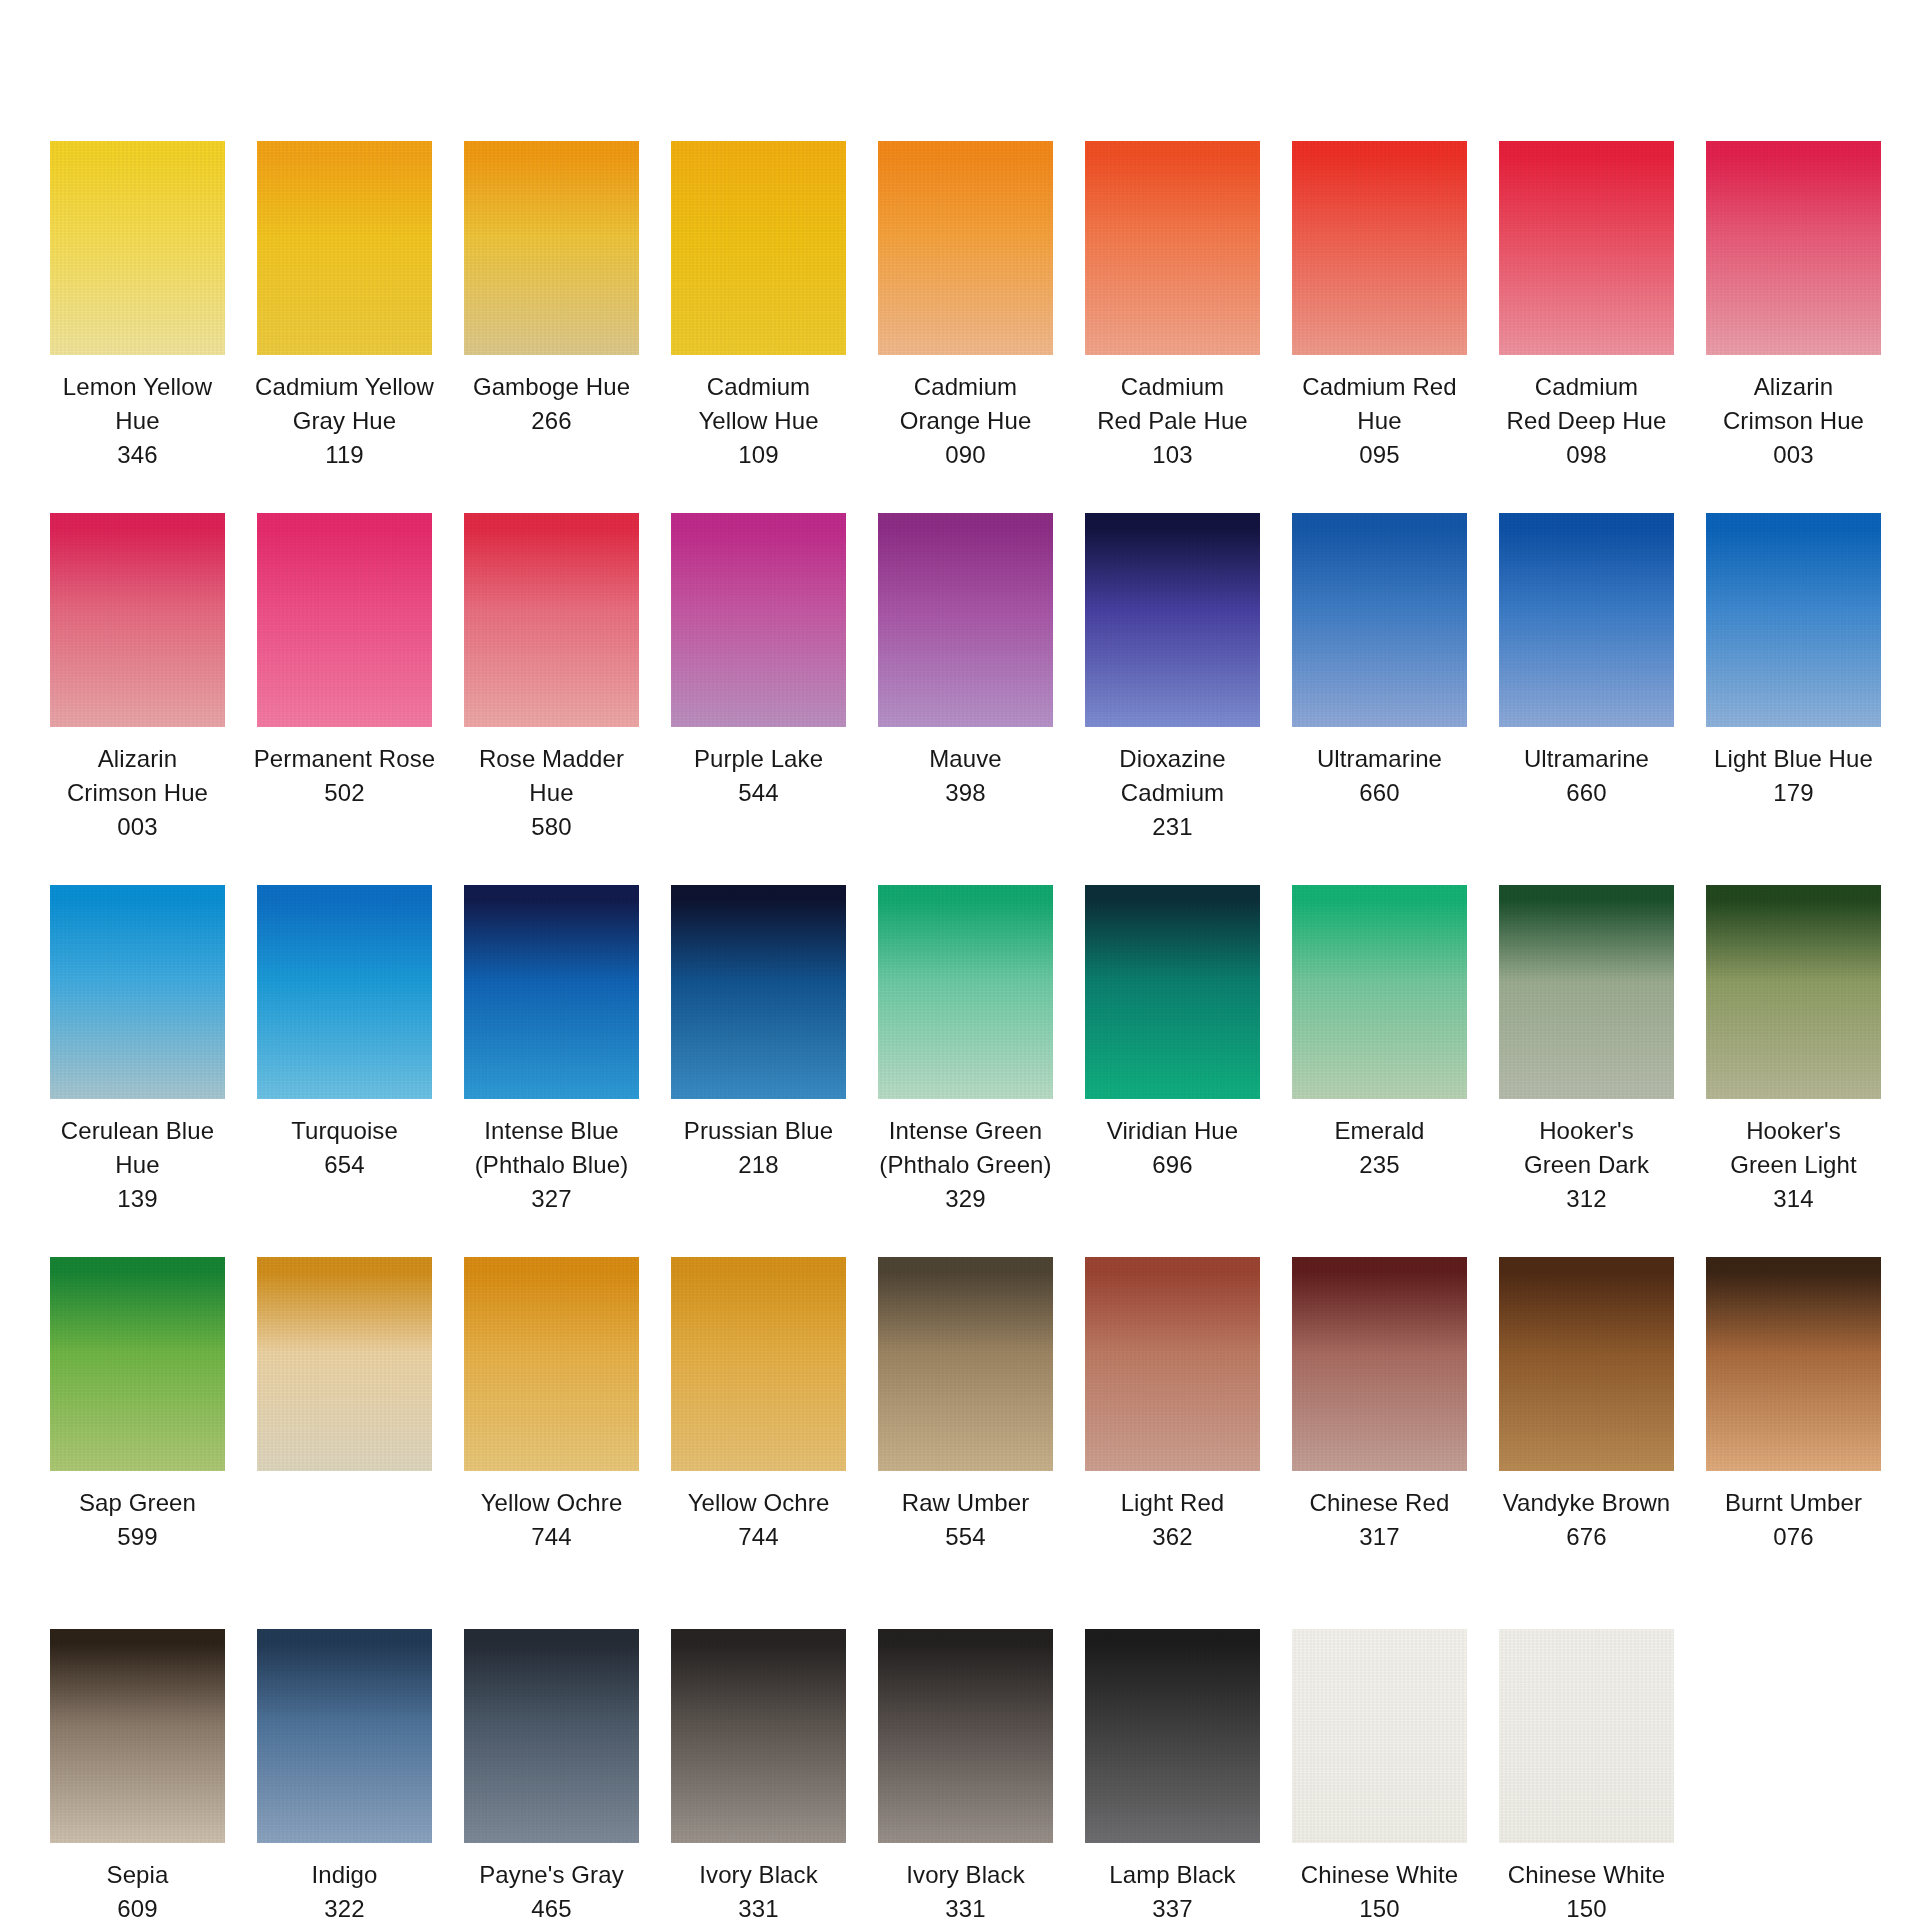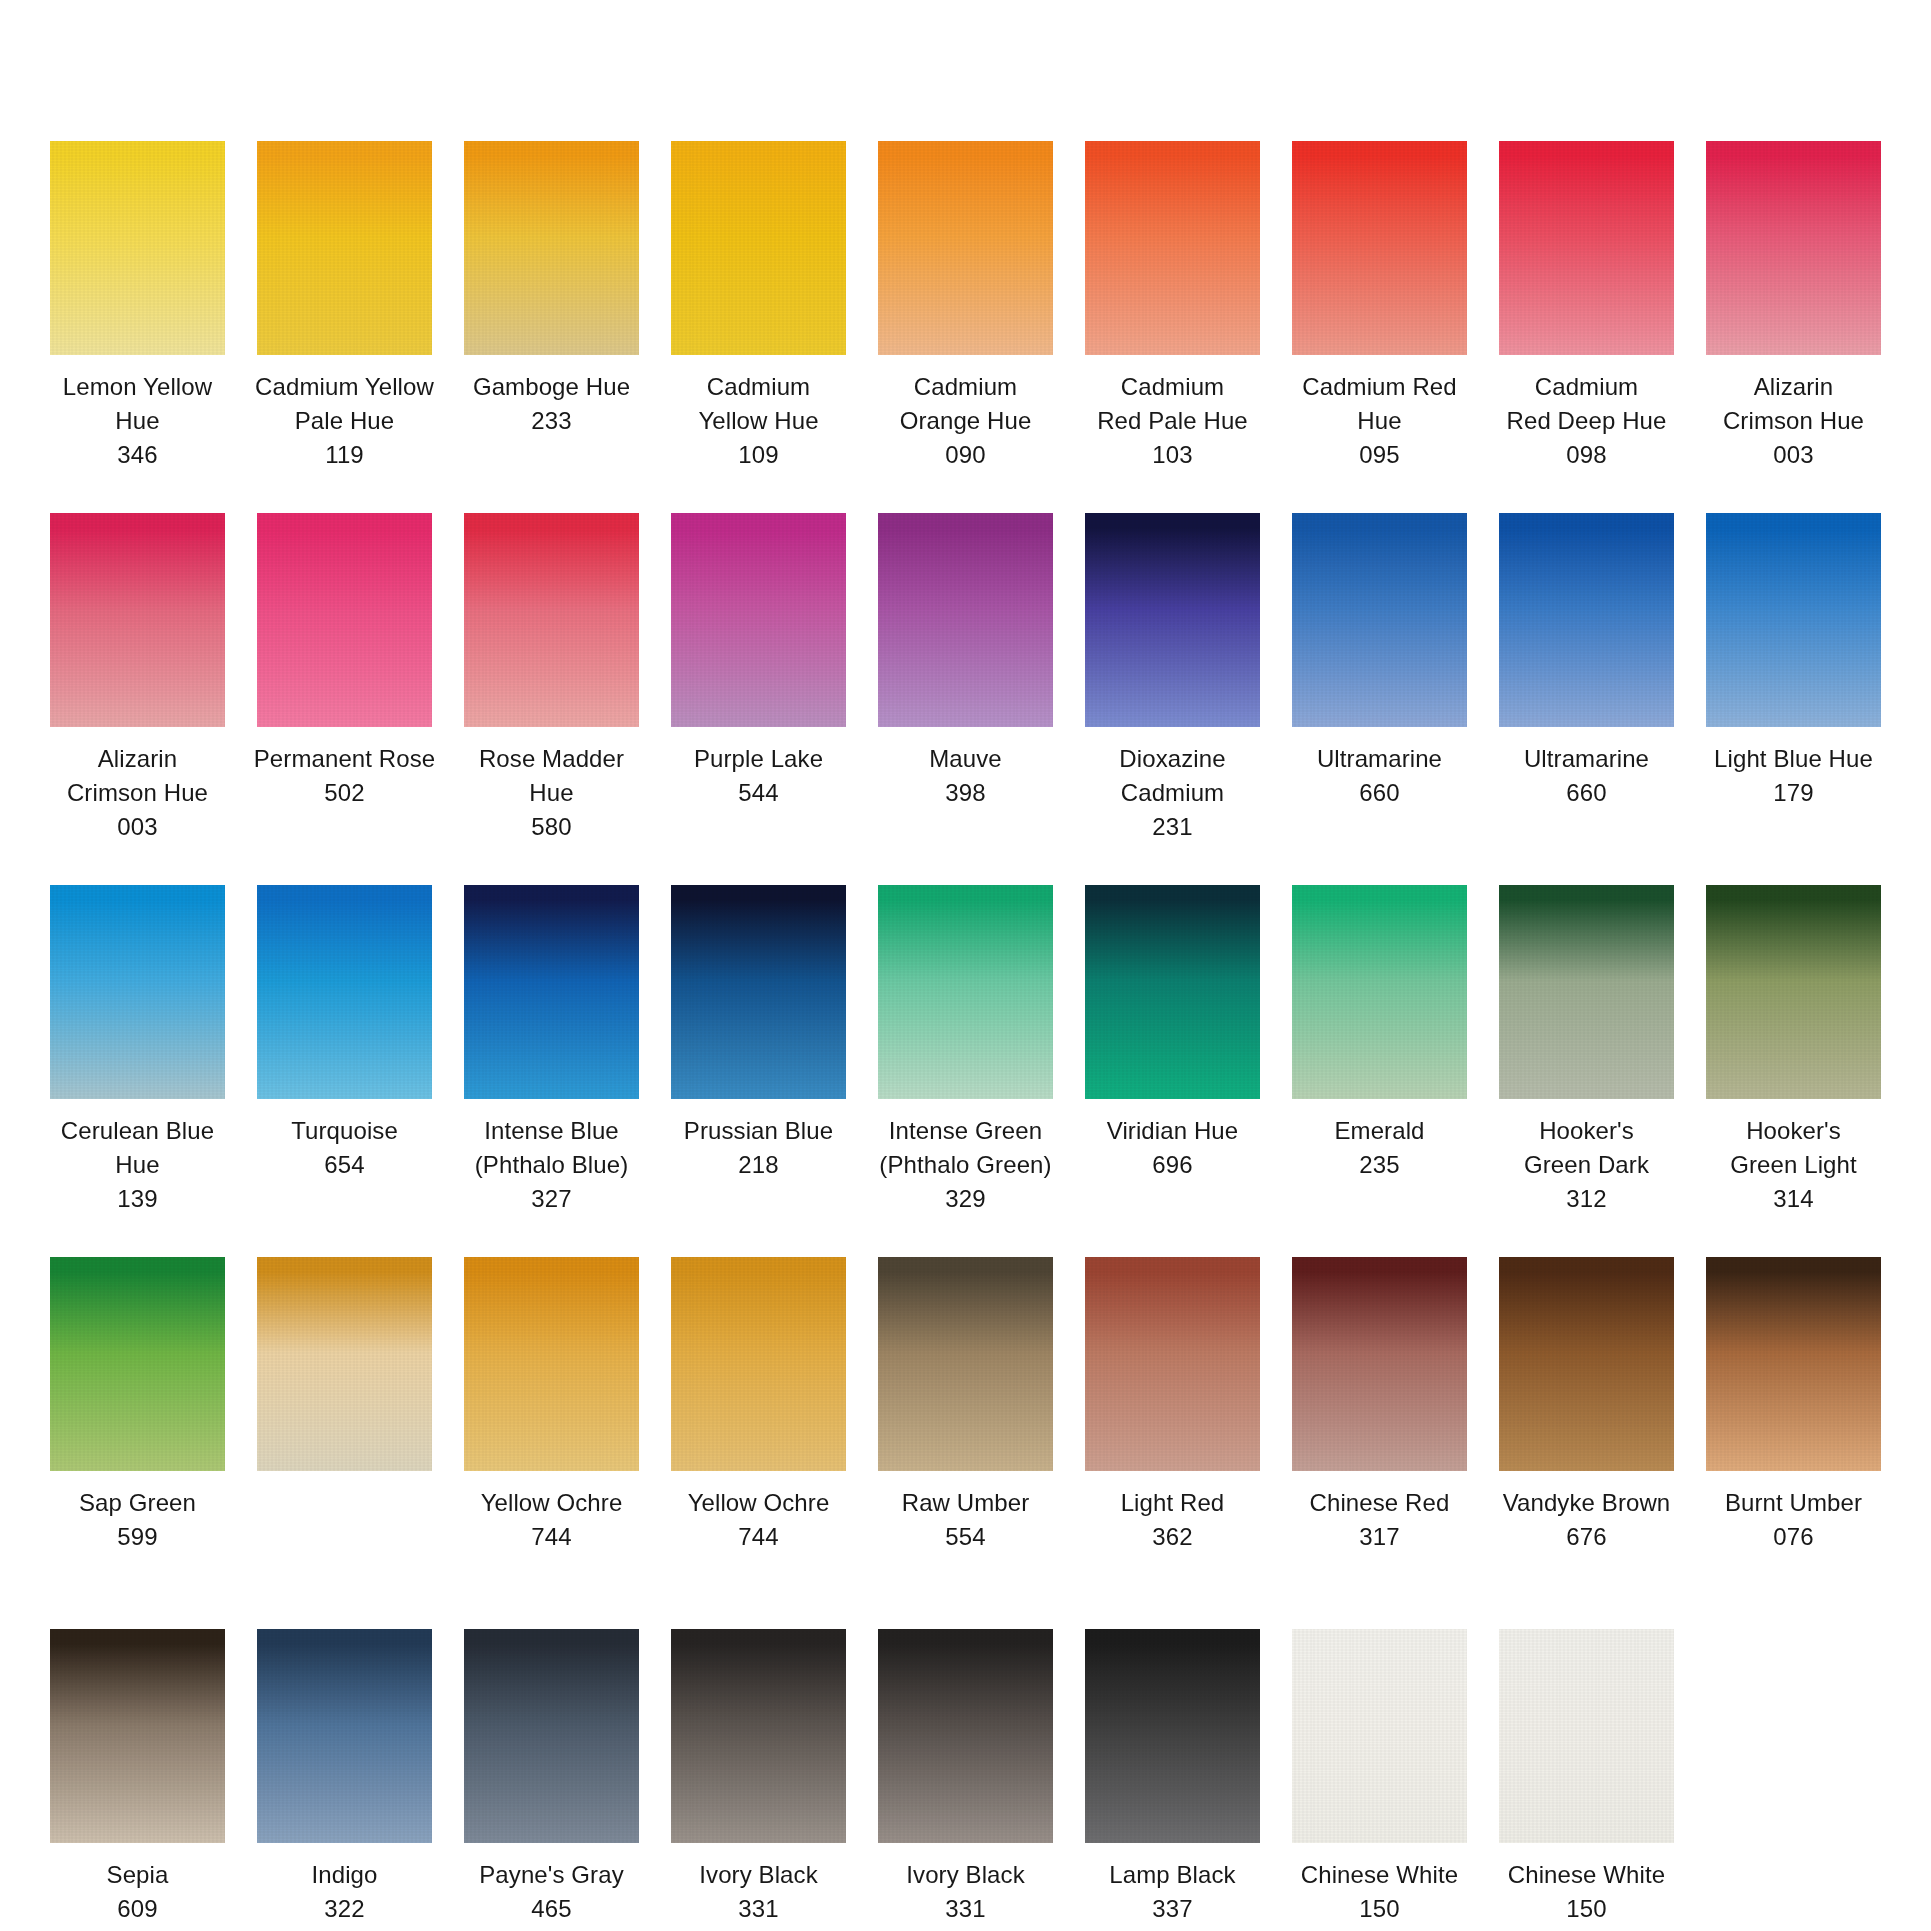--- a/index.html
+++ b/index.html
@@ -91,29 +91,29 @@
         <div class="swatch-chip" style="background: linear-gradient(rgb(243, 210, 39) 0%, rgb(243, 210, 39) 7%, rgb(245, 220, 82) 45%, rgb(240, 228, 155) 100%);"></div>
         <div class="swatch-caption">
           <span class="swatch-name">Lemon Yellow Hue</span>
           <span class="swatch-code">346</span>
         </div>
       </div>
       <div class="swatch-cell">
         <div class="swatch-chip" style="background: linear-gradient(rgb(242, 163, 22) 0%, rgb(242, 163, 22) 7%, rgb(242, 197, 31) 45%, rgb(237, 203, 63) 100%);"></div>
         <div class="swatch-caption">
           <span class="swatch-name">Cadmium Yellow
-Pale Hue</span>
+Gray Hue</span>
           <span class="swatch-code">119</span>
         </div>
       </div>
       <div class="swatch-cell">
         <div class="swatch-chip" style="background: linear-gradient(rgb(240, 154, 18) 0%, rgb(240, 154, 18) 7%, rgb(238, 196, 58) 45%, rgb(221, 200, 139) 100%);"></div>
         <div class="swatch-caption">
           <span class="swatch-name">Gamboge Hue</span>
-          <span class="swatch-code">233</span>
+          <span class="swatch-code">266</span>
         </div>
       </div>
       <div class="swatch-cell">
         <div class="swatch-chip" style="background: linear-gradient(rgb(242, 177, 16) 0%, rgb(242, 177, 16) 7%, rgb(240, 193, 20) 45%, rgb(238, 203, 45) 100%);"></div>
         <div class="swatch-caption">
           <span class="swatch-name">Cadmium
 Yellow Hue</span>
           <span class="swatch-code">109</span>
         </div>
       </div>

